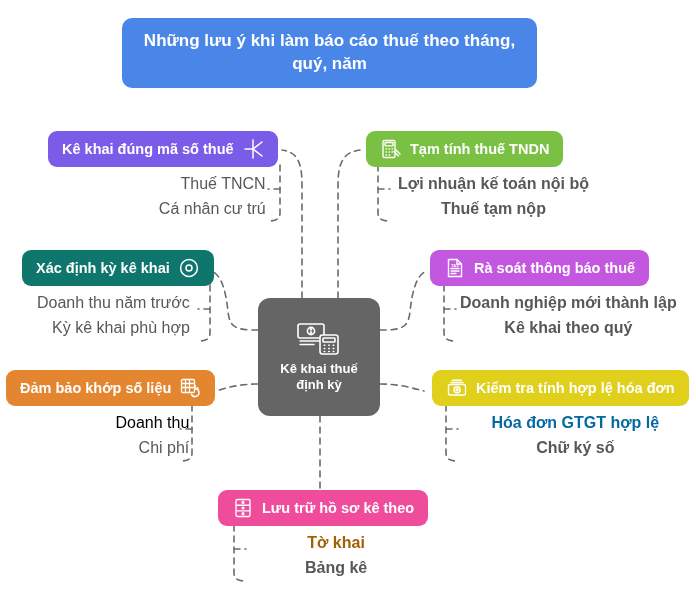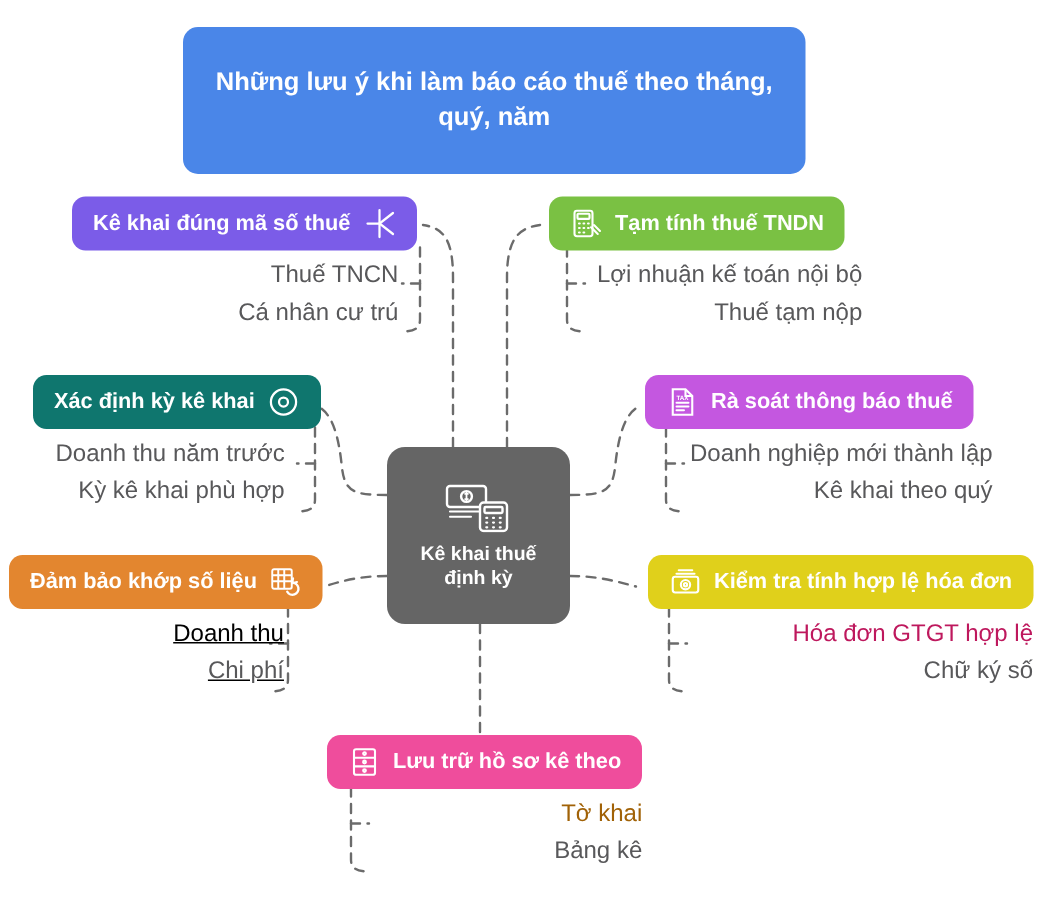--- a/index.html
+++ b/index.html
@@ -11,21 +11,21 @@
     position:relative;
   }
   #stage{position:absolute;left:0;top:0;width:696px;height:603px;}
   #links{position:absolute;left:0;top:0;width:696px;height:603px;z-index:1;pointer-events:none;}
 
   
   .title-card{
     position:absolute;
     left:122px;top:18px;width:415px;
     box-sizing:border-box;
-    padding:26px 18px;
+    padding:12px 18px;
     border-radius:10px;
     color:#fff;
     font-size:17px;
     font-weight:bold;
     line-height:1.35;
     text-align:center;
     z-index:4;
   }
 
   
@@ -70,30 +70,30 @@
 
   
   .subs{margin-top:7px;display:flex;flex-direction:column;gap:6px;}
   .sub{
     font-size:16px;
     color:#58585a;
     white-space:nowrap;
     line-height:1.2;
   }
   .subs.right-align{align-items:flex-end;padding-right:34px;}
-  .subs.left-align{align-items:flex-end;padding-left:34px;}
+  .subs.left-align{align-items:center;padding-left:34px;font-weight:bold;}
   .subs.right-align .sub{text-align:right;}
   .subs.left-align .sub{text-align:left;}
 
   
   #node-ma-so-thue{left:48px;top:131px;}
   #node-tam-tinh{left:366px;top:131px;}
   #node-xac-dinh{left:22px;top:250px;}
   #node-ra-soat{left:430px;top:250px;}
-  #node-dam-bao{left:6px;top:370px;text-decoration:underline;}
+  #node-dam-bao{left:6px;top:370px;}
   #node-kiem-tra{left:432px;top:370px;}
   #node-luu-tru{left:218px;top:490px;}
 
   #node-ma-so-thue .subs{padding-right:12px;}
   #node-xac-dinh .subs{padding-right:24px;}
   #node-dam-bao  .subs{padding-right:26px;}
   #node-tam-tinh .subs{padding-left:32px;}
   #node-ra-soat  .subs{padding-left:30px;}
   #node-kiem-tra .subs{padding-left:30px;}
   #node-luu-tru  .subs{padding-left:26px;}
@@ -267,21 +267,21 @@
           <path d="M5 5.5h12" stroke-linecap="round"></path>
           <path d="M6.5 3.2h9" stroke-linecap="round"></path>
           <rect x="2.5" y="7.5" width="17" height="10.5" rx="1.6"></rect>
           <circle cx="11" cy="12.8" r="3.1"></circle>
           <circle cx="11" cy="12.8" r="1.1"></circle>
         </g>
       </svg>
       <span class="plabel">Kiểm tra tính hợp lệ hóa đơn</span>
     </div>
     <div class="subs left-align">
-      <div class="sub" style="color: #be185d;">Hóa đơn GTGT hợp lệ</div>
+      <div class="sub" style="color: #0369a1;">Hóa đơn GTGT hợp lệ</div>
       <div class="sub" style="color: rgb(88, 88, 90);">Chữ ký số</div>
     </div>
   </div>
 
   <div class="branch" id="node-luu-tru">
     <div class="pill" style="background: rgb(239, 77, 156);">
       <svg class="bicon" viewBox="0 0 22 22">
         <g stroke="#ffffff" fill="none" stroke-width="1.4">
           <rect x="4" y="2.5" width="14" height="17" rx="1.4"></rect>
           <path d="M4 8.2h14M4 13.9h14"></path>

